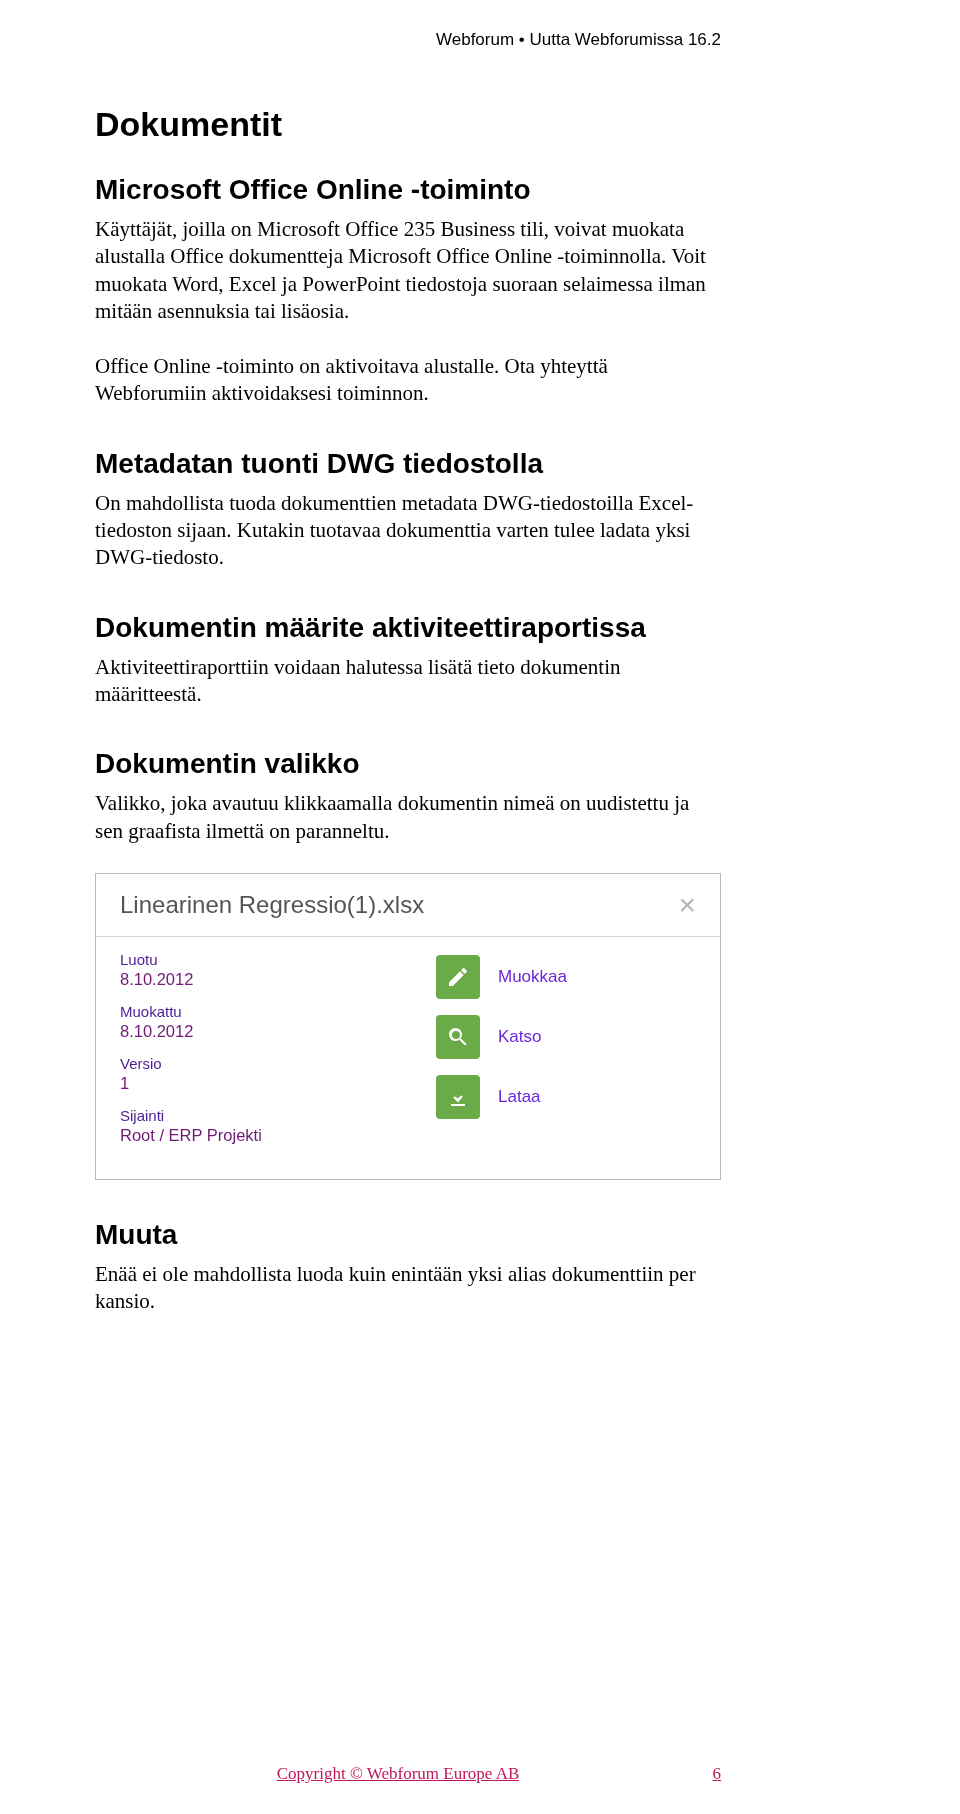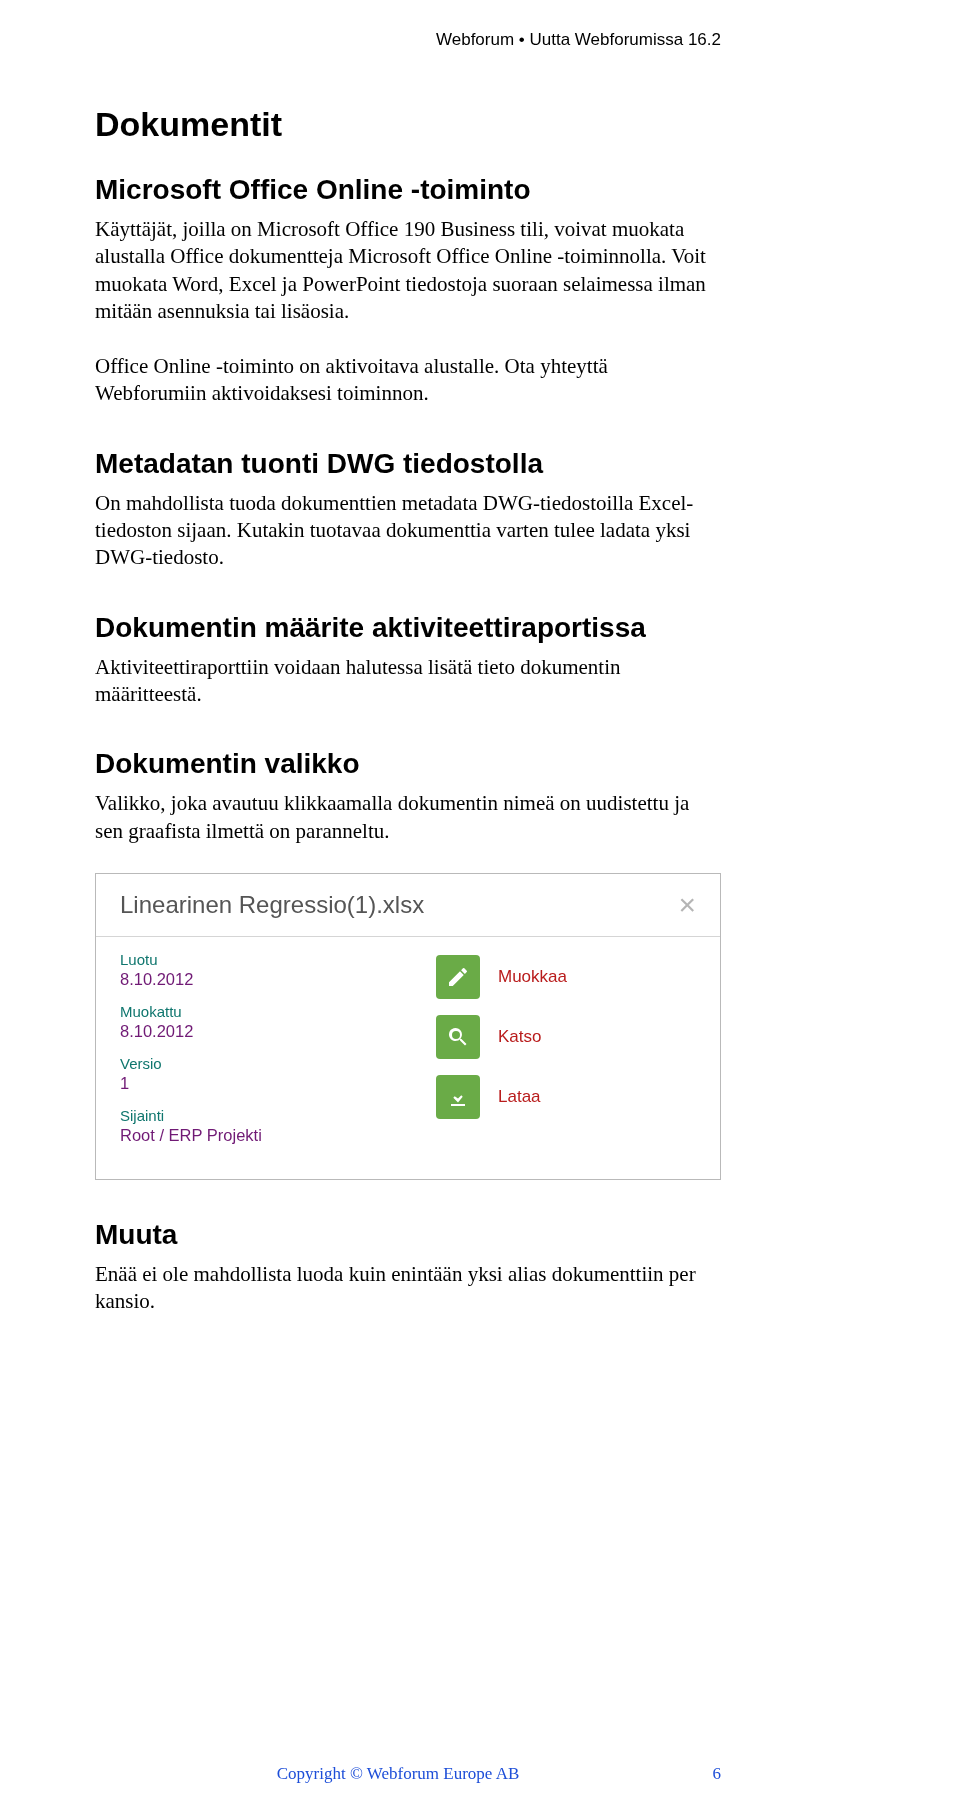--- a/index.html
+++ b/index.html
@@ -24,51 +24,51 @@
   .panel-title {
     font-family: Arial, sans-serif;
     font-size: 24px;
     color: #555;
     font-weight: 400;
   }
   .close-x { font-size: 30px; color: #b5b5b5; line-height: 1; font-weight: 300; }
   .panel-body { display: flex; padding: 14px 24px 20px 24px; gap: 80px; }
   .meta-col { flex: 1; }
   .meta-item { margin-bottom: 14px; }
-  .meta-label { font-size: 15px; color: #0f766e; margin-bottom: 2px; }
+  .meta-label { font-size: 15px; color: #4c1d95; margin-bottom: 2px; }
   .meta-value { font-size: 16.5px; color: #701a75; }
   .actions-col { display: flex; flex-direction: column; gap: 16px; padding-top: 4px; min-width: 260px; }
   .action-row { display: flex; align-items: center; gap: 18px; }
   .action-btn {
     width: 44px; height: 44px; background: #6aab47; border-radius: 4px;
     display: flex; align-items: center; justify-content: center;
   }
   .action-btn svg { width: 24px; height: 24px; fill: #fff; }
-  .action-label { font-size: 17px; color: #b91c1c; }
+  .action-label { font-size: 17px; color: #6d28d9; }
   .footer {
     position: absolute; bottom: 30px; left: 0; right: 0;
     display: flex; justify-content: space-between;
     padding: 0 95px;
     font-family: "Times New Roman", Times, serif;
-    font-size: 17px; color: #1d4ed8;
+    font-size: 17px; color: #be185d; text-decoration: underline;
   }
   .footer-left { flex: 1; display: flex; justify-content: center; }
   .page-num { min-width: 20px; text-align: right; }
 </style>
 </head>
 <body>
 
 <div class="page">
 
   <div class="header-line">Webforum • Uutta Webforumissa 16.2</div>
 
   <h1>Dokumentit</h1>
 
   <h2>Microsoft Office Online -toiminto</h2>
-  <p>Käyttäjät, joilla on Microsoft Office 190 Business tili, voivat muokata alustalla Office dokumentteja Microsoft Office Online -toiminnolla. Voit muokata Word, Excel ja PowerPoint tiedostoja suoraan selaimessa ilman mitään asennuksia tai lisäosia.</p>
+  <p>Käyttäjät, joilla on Microsoft Office 235 Business tili, voivat muokata alustalla Office dokumentteja Microsoft Office Online -toiminnolla. Voit muokata Word, Excel ja PowerPoint tiedostoja suoraan selaimessa ilman mitään asennuksia tai lisäosia.</p>
   <p>Office Online -toiminto on aktivoitava alustalle. Ota yhteyttä Webforumiin aktivoidaksesi toiminnon.</p>
 
   <div class="section-gap"></div>
   <h2>Metadatan tuonti DWG tiedostolla</h2>
   <p>On mahdollista tuoda dokumenttien metadata DWG-tiedostoilla Excel-tiedoston sijaan. Kutakin tuotavaa dokumenttia varten tulee ladata yksi DWG-tiedosto.</p>
 
   <div class="section-gap"></div>
   <h2>Dokumentin määrite aktiviteettiraportissa</h2>
   <p>Aktiviteettiraporttiin voidaan halutessa lisätä tieto dokumentin määritteestä.</p>
 

